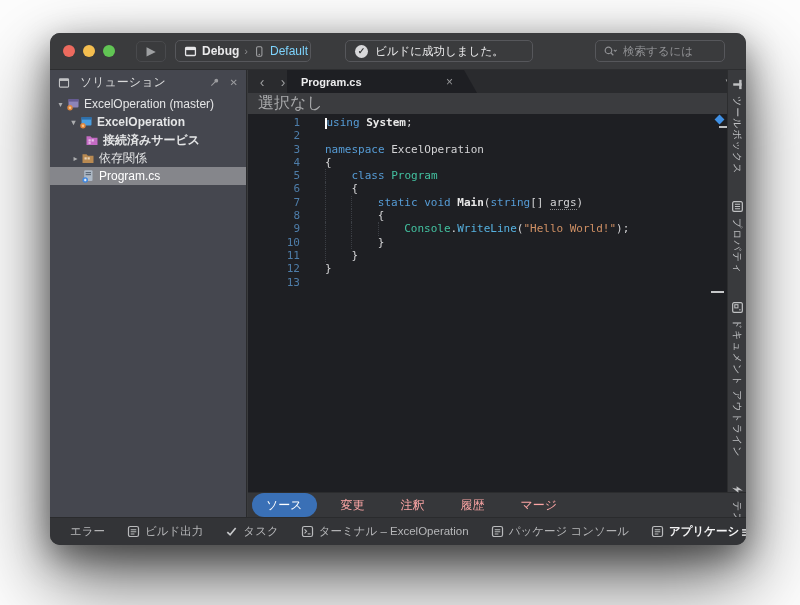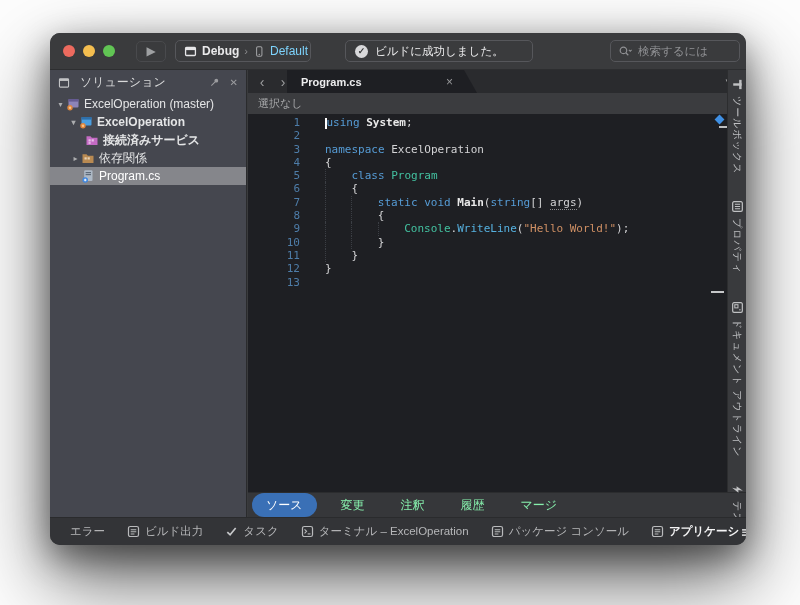--- a/index.html
+++ b/index.html
@@ -25,21 +25,21 @@
     color:#E8E8E9; font-size:12px; }
   .cfg-mode { font-weight:700; color:#E9E9EA; }
   .cfg-arrow { color:#8A8B8D; font-size:11px; }
   .cfg-device { color:#7dd3fc; }
   .statuspill { margin-left:34px; height:22px; width:188px; border:1px solid #56575B;
     border-radius:5px; display:flex; align-items:center; padding:0 9px; gap:7px;
     color:#ECECED; font-size:11.5px; }
   .chk-circle { width:13px; height:13px; border-radius:50%; background:#D8D8DA;
     color:#353638; font-size:9px; font-weight:700; display:flex;
     align-items:center; justify-content:center; flex:none; }
-  .searchbox { margin-left:auto; margin-right:6px; height:22px; width:130px;
+  .searchbox { margin-left:auto; margin-right:21px; height:22px; width:130px;
     border:1px solid #56575B; border-radius:5px; display:flex; align-items:center;
     padding:0 7px; gap:5px; color:#909194; font-size:11.5px; }
 
   
   .main { position:absolute; left:0; top:37px; right:0; bottom:28px; }
 
   .sidebar { position:absolute; left:0; top:0; width:197px; height:100%;
     background:#45474F; border-right:1px solid #2A2B2D; }
   .pane-head { height:25px; display:flex; align-items:center; padding:0 8px;
     gap:10px; color:#D8D9DA; font-size:12px; }
@@ -57,42 +57,42 @@
   .navarrow { position:absolute; top:0; height:23px; width:20px; display:flex;
     align-items:center; justify-content:center; color:#9FA0A2; font-size:14px; }
   .tab { position:absolute; left:39px; top:0; height:23px; width:190px;
     background:#1E1F23; display:flex; align-items:center;
     clip-path:polygon(0 0, calc(100% - 13px) 0, 100% 100%, 0 100%); }
   .tab-label { padding-left:14px; font-size:11px; font-weight:700; color:#EDEDEE; }
   .tab-close { margin-left:auto; margin-right:24px; color:#97989A; font-size:12px; }
   .tabmenu { position:absolute; right:14px; top:7px; color:#A0A1A3; font-size:8px; }
   .crumbbar { position:absolute; left:0; top:23px; right:0; height:21px;
     background:#3B3C3F; display:flex; align-items:center; padding-left:10px;
-    color:#A8A9AB; font-size:11px; }
+    color:#A8A9AB; font-size:16px; }
   .codearea { position:absolute; left:0; top:44px; right:0; bottom:0;
     background:#1E1F23; overflow:hidden; padding-top:2px;
     font-family:"DejaVu Sans Mono", monospace; font-size:11px; line-height:13.3px; }
   .cl { white-space:pre; }
   .ln { display:inline-block; width:52px; text-align:right; color:#4E7DA9; }
   .ct { margin-left:25px; }
   .ind { display:inline-block; width:26.4px; border-left:1px dotted #3B3E44; height:13.3px; vertical-align:top; }
   .kw { color:#569CD6; } .b { color:#E9E9E9; font-weight:700; }
   .ty { color:#43C1A0; } .me { color:#56B1E0; } .st { color:#D09064; }
   .pl { color:#D4D4D6; }
   .arg { color:#D4D4D6; border-bottom:1px dotted #8E8E90; }
   .caret { display:inline-block; width:1.5px; height:11px; background:#FFFFFF; vertical-align:middle; }
   .diamond { position:absolute; right:4px; top:2px; width:7px; height:7px;
     background:#3F8FE3; transform:rotate(45deg); }
   .tick1 { position:absolute; right:0; top:12px; width:8px; height:2px; background:#BDBEC0; }
   .tick2 { position:absolute; right:3px; top:177px; width:13px; height:2px; background:#C6C7C9; }
 
   .subtabs { position:absolute; left:198px; right:0; bottom:0; height:25px;
     background:#36373A; border-top:1px solid #2B2C2E; display:flex; align-items:stretch; }
   .stab { display:flex; align-items:center; padding:0 12px; margin-left:12px;
-    color:#86efac; font-size:12px; }
+    color:#fca5a5; font-size:12px; }
   .stab.active { margin-left:4px; padding:0 14px; background:#3A70B6; color:#FFFFFF;border-radius:12px; }
 
   .rightstrip { position:absolute; right:0; top:0; width:19px; bottom:25px;
     background:#393A3D; border-left:1px solid #2C2D2F; display:flex;
     flex-direction:column; align-items:center; padding-top:8px; gap:26px; }
   .rp-item { display:flex; flex-direction:column; align-items:center; gap:5px; }
   .vlabel { writing-mode:vertical-lr; text-orientation:sideways;
     color:#BFC0C3; font-size:10px; letter-spacing:1px; white-space:nowrap; }
   .rp-icon { transform:rotate(90deg); }
 

